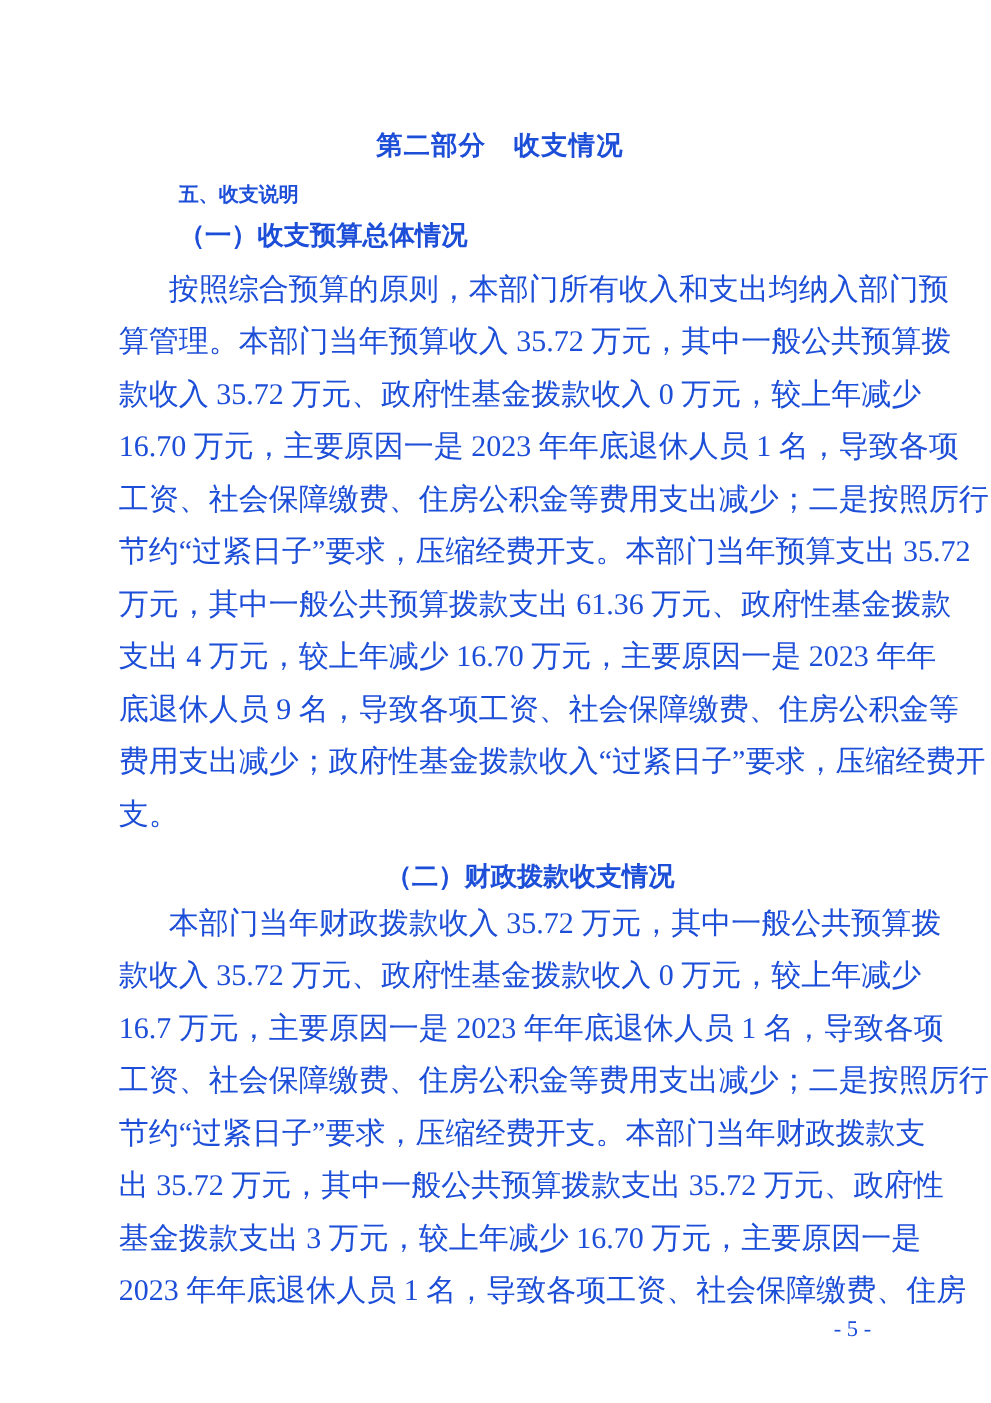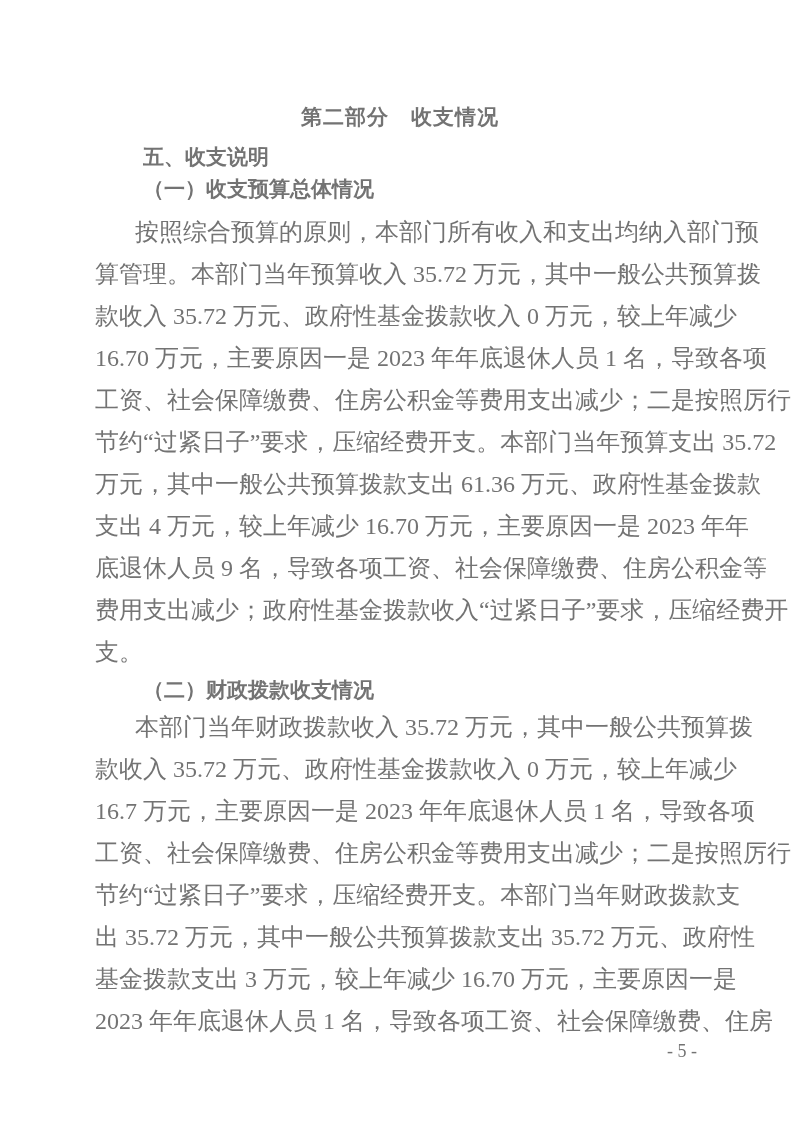--- a/index.html
+++ b/index.html
@@ -6,21 +6,21 @@
     margin: 0;
     padding: 0;
     background: #ffffff;
   }
   .page {
     position: relative;
     width: 793px;
     height: 1122px;
     background: #ffffff;
     overflow: hidden;
-    color: #737373;
+    color: #1d4ed8;
     text-decoration: underline;
   }
   .content {
     position: absolute;
     left: 95px;
     top: 0;
     width: 610px;
     padding-top: 104px;
   }
   .doc-title {
@@ -29,32 +29,32 @@
     font-weight: bold;
     font-size: 21px;
     line-height: 26px;
     letter-spacing: 1px;
   }
   .h-section {
     margin-top: 14px;
     padding-left: 48px;
     font-family: "Liberation Sans", "DejaVu Sans", sans-serif;
     font-weight: bold;
-    font-size: 21px;
+    font-size: 16px;
     line-height: 26px;
   }
   .h-sub {
     padding-left: 48px;
     font-family: "Liberation Sans", "DejaVu Sans", sans-serif;
     font-weight: bold;
     font-size: 21px;
     line-height: 26px;
   }
   .h-sub-1 { margin-top: 6px; }
-  .h-sub-2 { margin-top: 4px; }
+  .h-sub-2 { margin-top: 16px; text-align: center; }
   .para {
     margin-top: 9px;
   }
   .para-2 {
     margin-top: 3px;
   }
   .para .line {
     height: 42px;
     line-height: 42px;
     font-size: 24px;

